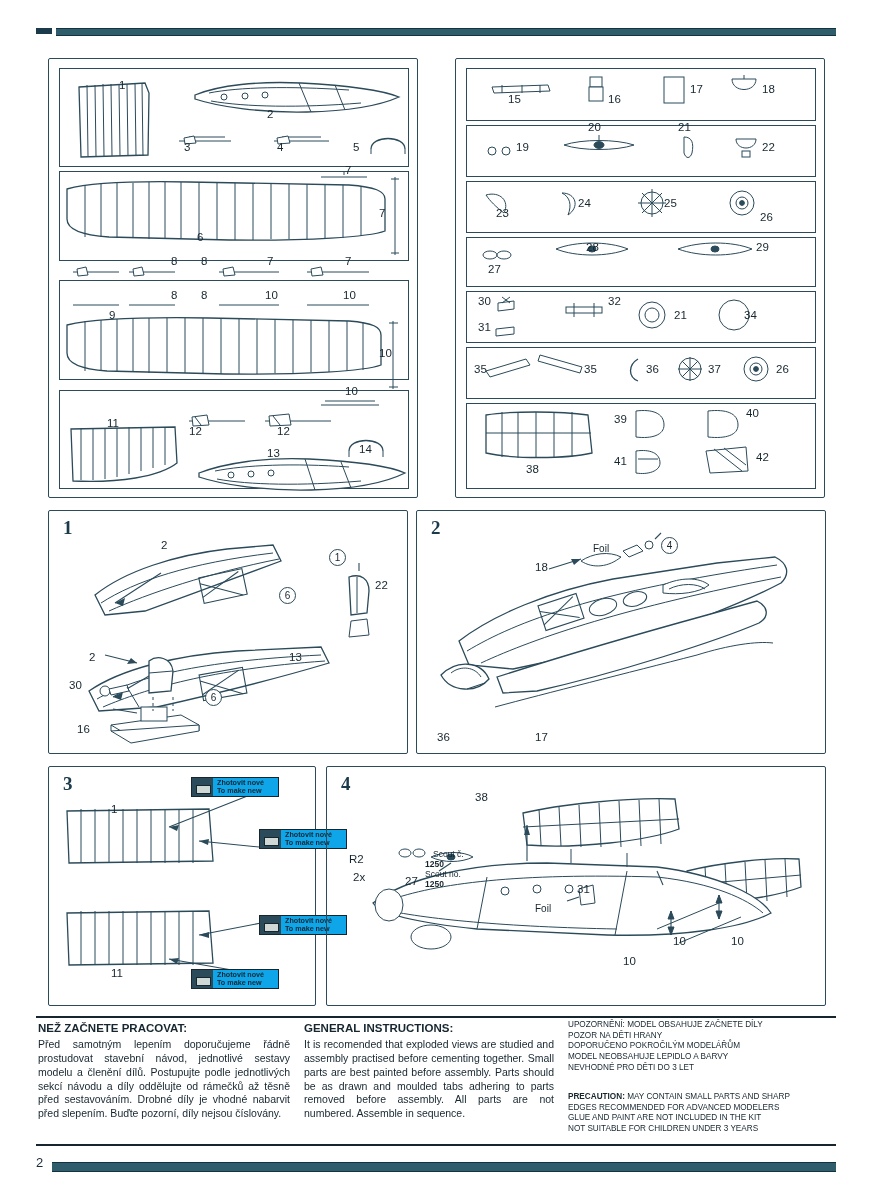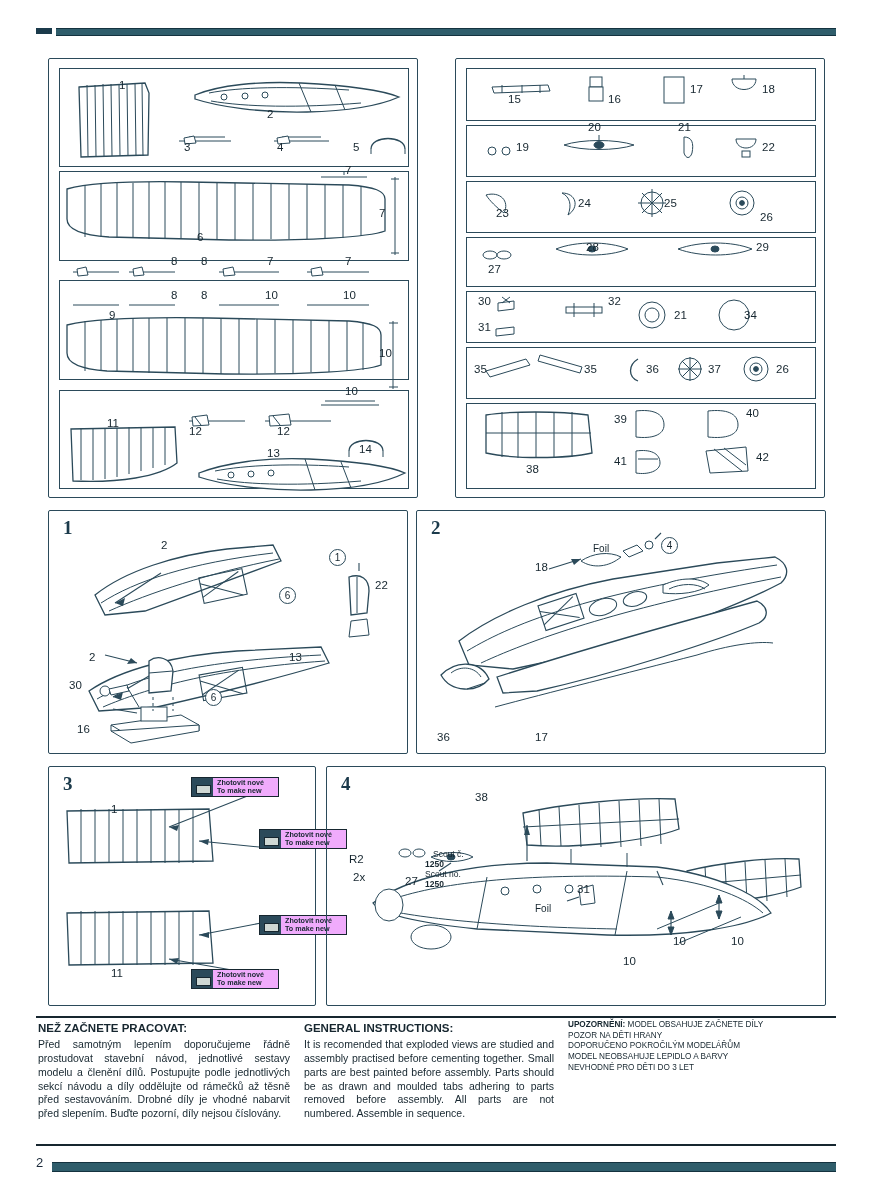--- a/index.html
+++ b/index.html
@@ -102,21 +102,21 @@
   .med { stroke-width: 1.3; }
   .fillw { fill: #ffffff; }
   .hatchbox { fill: none; stroke: #2b4a5a; stroke-width: 1.1; }
   .arr { stroke: #2b4a5a; stroke-width: 1.1; fill: none; }
   .dark { fill: #2b4a5a; }
 
   
   .note {
     position: absolute;
     border: 1.2px solid #16262f;
-    background: #f0abfc;
+    background: #0ea5e9;
     box-sizing: border-box;
     display: flex;
     align-items: center;
   }
   .note .sq {
     width: 21px; height: 100%;
     background: #2b4a5a;
     position: relative;
     flex: 0 0 21px;
   }
@@ -764,25 +764,32 @@
   <div class="rule" style="left:36px; top:1016px; width:800px; height:1.6px;"></div>
   <div class="rule" style="left:36px; top:1144px; width:800px; height:1.6px;"></div>
 
   <div class="col-title" style="left:38px; top:1022px;">NEŽ ZAČNETE PRACOVAT:</div>
   <div class="col-body" style="left:38px; top:1038px; width:252px;">Před samotným lepením doporučujeme řádně prostudovat stavební návod, jednotlivé sestavy modelu a členění dílů. Postupujte podle jednotlivých sekcí návodu a díly oddělujte od rámečků až těsně před sestavováním. Drobné díly je vhodné nabarvit před slepením. Buďte pozorní, díly nejsou číslovány.</div>
 
   <div class="col-title" style="left:304px; top:1022px;">GENERAL INSTRUCTIONS:</div>
   <div class="col-body" style="left:304px; top:1038px; width:250px;">It is recomended that exploded views are studied and assembly practised before cementing together. Small parts are best painted before assembly. Parts should be as drawn and moulded tabs adhering to parts removed before assembly. All parts are not numbered. Assemble in sequence.</div>
 
   <div class="col-body tiny" style="left:568px; top:1020px; width:262px;">
-    <span class="" style="font-weight:bold;">UPOZORNĚNÍ:</span>
+    <span class="" style="font-weight:normal;">UPOZORNĚNÍ:</span>
     <span>MODEL OBSAHUJE ZAČNETE DÍLY</span><br>
     <span>POZOR NA DĚTI HRANY</span><br>
     <span>DOPORUČENO POKROČILÝM MODELÁŘŮM</span><br>
     <span>MODEL NEOBSAHUJE LEPIDLO A BARVY</span><br>
     <span>NEVHODNÉ PRO DĚTI DO 3 LET</span>
   </div>
 
+  <div class="col-body tiny" style="left:568px; top:1092px; width:268px;">
+    <span style="font-weight:bold;">PRECAUTION:</span>
+    <span>MAY CONTAIN SMALL PARTS AND SHARP</span><br>
+    <span>EDGES RECOMMENDED FOR ADVANCED MODELERS</span><br>
+    <span>GLUE AND PAINT ARE NOT INCLUDED IN THE KIT</span><br>
+    <span>NOT SUITABLE FOR CHILDREN UNDER 3 YEARS</span>
+  </div>
 
   <div class="page-num">2</div>
   <div class="ftr-bar"></div>
 
 </div>
 
 </body></html>

